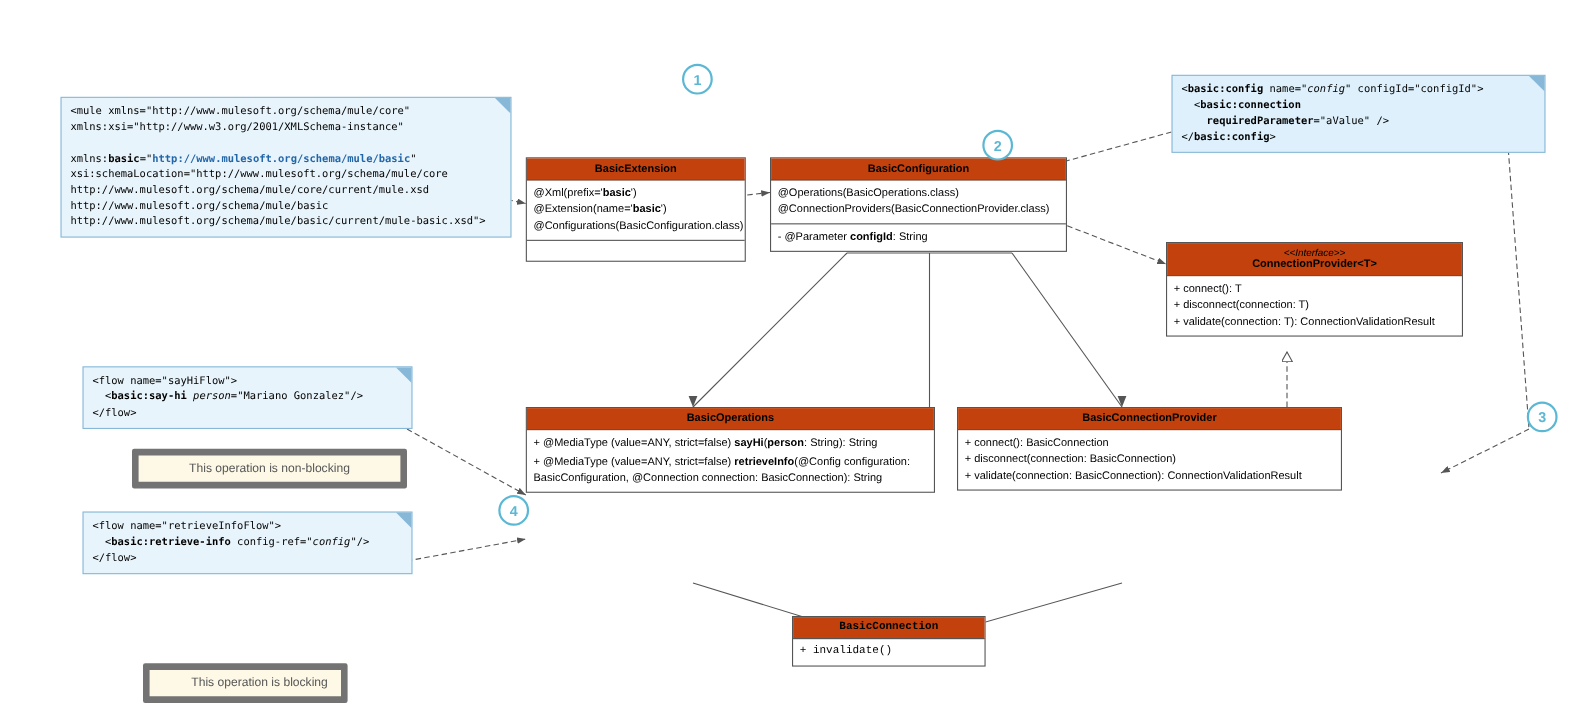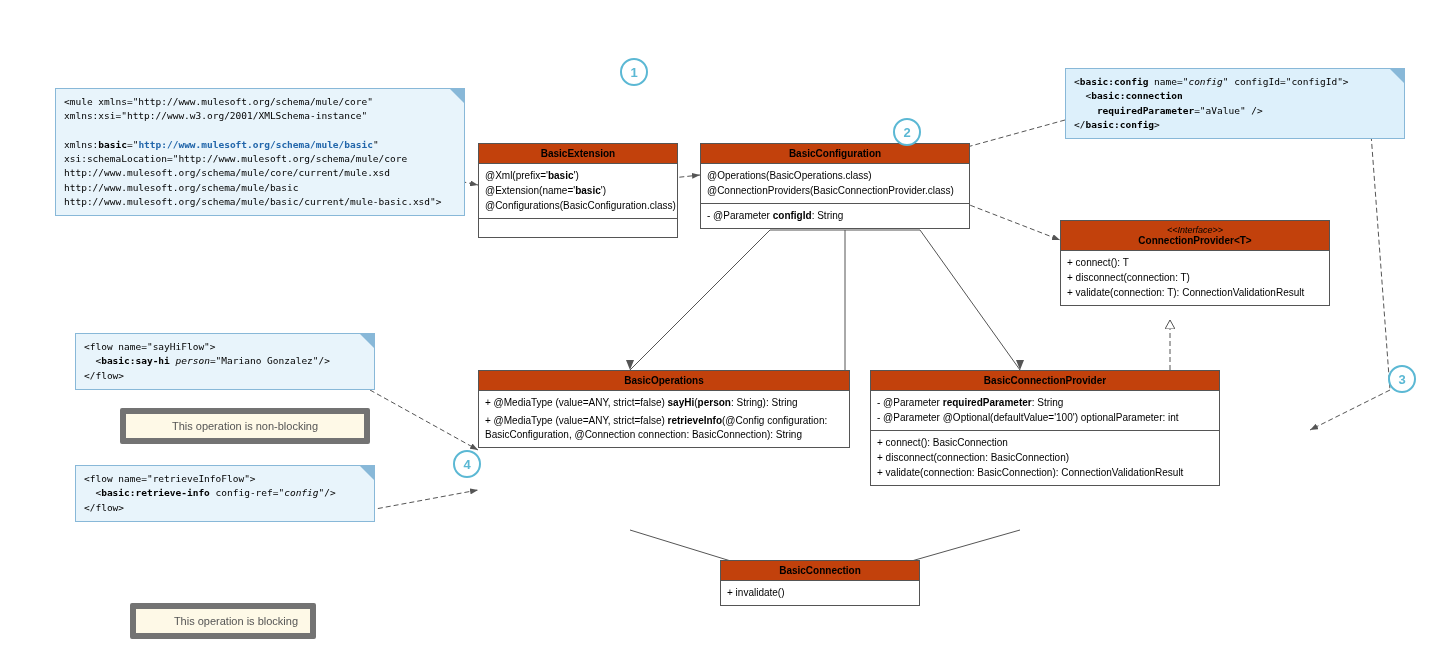--- a/index.html
+++ b/index.html
@@ -242,31 +242,27 @@
     <div class="header">BasicOperations</div>
     <div class="section">
       <p>+ @MediaType (value=ANY, strict=false) <span class="bold">sayHi</span>(<span class="bold">person</span>: String): String</p>
       <p style="margin-top:4px;">+ @MediaType (value=ANY, strict=false) <span class="bold">retrieveInfo</span>(@Config configuration: BasicConfiguration, @Connection connection: BasicConnection): String</p>
     </div>
   </div>
 
   <div class="uml-box" style="left:870px; top:370px; width:350px;">
     <div class="header">BasicConnectionProvider</div>
     <div class="section">
-      <p>- @Parameter <span class="bold">requiredParameter</span>: String</p>
-      <p>- @Parameter @Optional(defaultValue='100') optionalParameter: int</p>
-    </div>
-    <div class="section">
       <p>+ connect(): BasicConnection</p>
       <p>+ disconnect(connection: BasicConnection)</p>
       <p>+ validate(connection: BasicConnection): ConnectionValidationResult</p>
     </div>
   </div>
 
-  <div class="uml-box" style="left:720px; top:560px; width:200px;">
+  <div class="uml-box" style="left:720px; top:560px; width:176px;font-family:Liberation Mono, monospace;">
     <div class="header">BasicConnection</div>
     <div class="section">
       <p>+ invalidate()</p>
     </div>
   </div>
 
   <div class="circle-num" style="left:620px; top:58px;">
     <span>1</span>
   </div>
 

